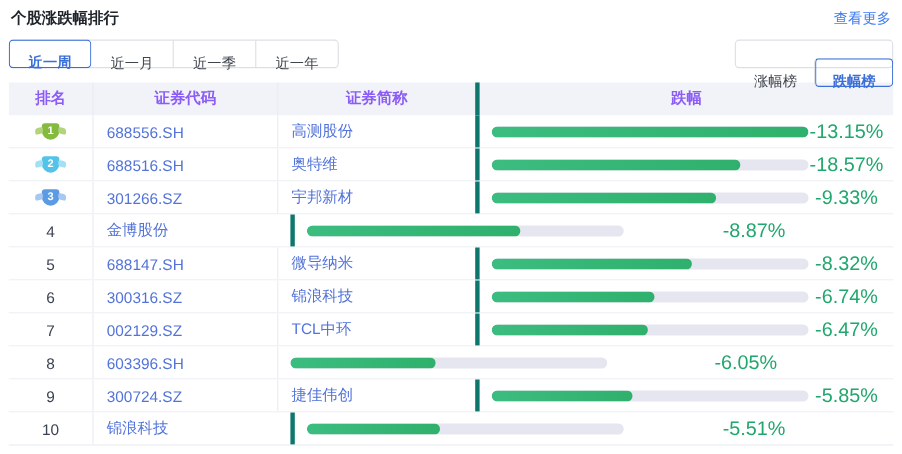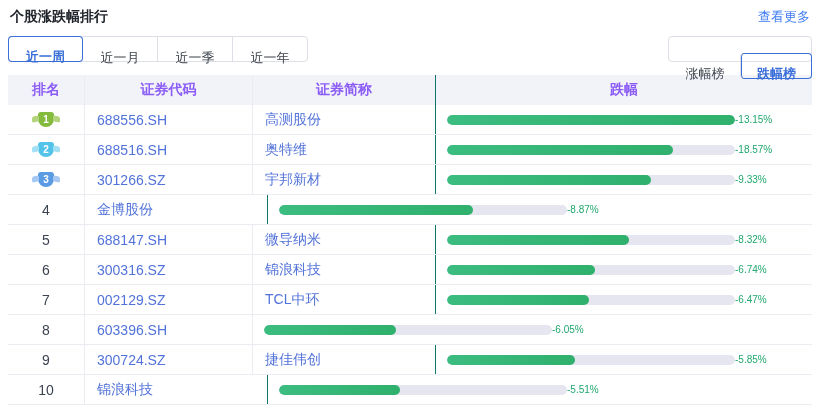--- a/index.html
+++ b/index.html
@@ -33,31 +33,31 @@
   .seg.period { width:75px; }
   .seg.board  { width:72px;margin-top:16px; }
 
   
   .table { margin:13px 8px 0 8px; font-size:14px; }
   .thead { display:flex; background:#f2f3f9; height:30px; align-items:center; font-weight:700; color:#8b5cf6; }
   .th { text-align:center; }
   .tr { display:flex; height:30px; align-items:center; border-bottom:1px solid #eaecf2; background:#fff; }
   .c-rank { width:77px;  text-align:center; border-right:1px solid #eaecf2; height:100%; display:flex; align-items:center; justify-content:center; }
   .c-code { width:168px; border-right:1px solid #eaecf2; height:100%; display:flex; align-items:center; padding-left:12px; }
-  .c-name { width:183px; border-right:1px solid #0f766e; height:100%; display:flex; align-items:center; padding-left:12px; }
+  .c-name { width:183px; border-right:4px solid #0f766e; height:100%; display:flex; align-items:center; padding-left:12px; }
   .c-bar  { flex:1; height:100%; display:flex; align-items:center; padding-left:11px; padding-right:8px; }
   .thead .c-rank, .thead .c-code, .thead .c-name { justify-content:center; padding-left:0; }
   .thead .c-bar { justify-content:center; padding:0; }
 
   .rank-num { color:#3c4350; font-size:14px; }
   .stock-link { color:#5273d9; cursor:pointer; }
 
   .track { width:288px; height:10px; background:#e5e6ef; border-radius:5px; overflow:hidden; }
   .fill  { height:10px; background:linear-gradient(90deg,#3cbd80,#2fb06c); border-radius:5px; }
-  .pct   { flex:1; text-align:left; color:#21a76e; font-size:10px; }
+  .pct   { flex:1; text-align:center; color:#21a76e; font-size:18px; }
 
   
   .badge {
     position:relative; display:inline-block; width:16px; height:15px; line-height:15px;
     text-align:center; color:#fff; font-size:10px; font-weight:700;
     border-radius:3px 3px 8px 8px;
   }
   .badge::before, .badge::after { content:""; position:absolute; top:4px; width:7px; height:6px; border-radius:2px; z-index:0; }
   .badge::before { left:-6px;  transform:skewY(-12deg); }
   .badge::after  { right:-6px; transform:skewY(12deg); }

